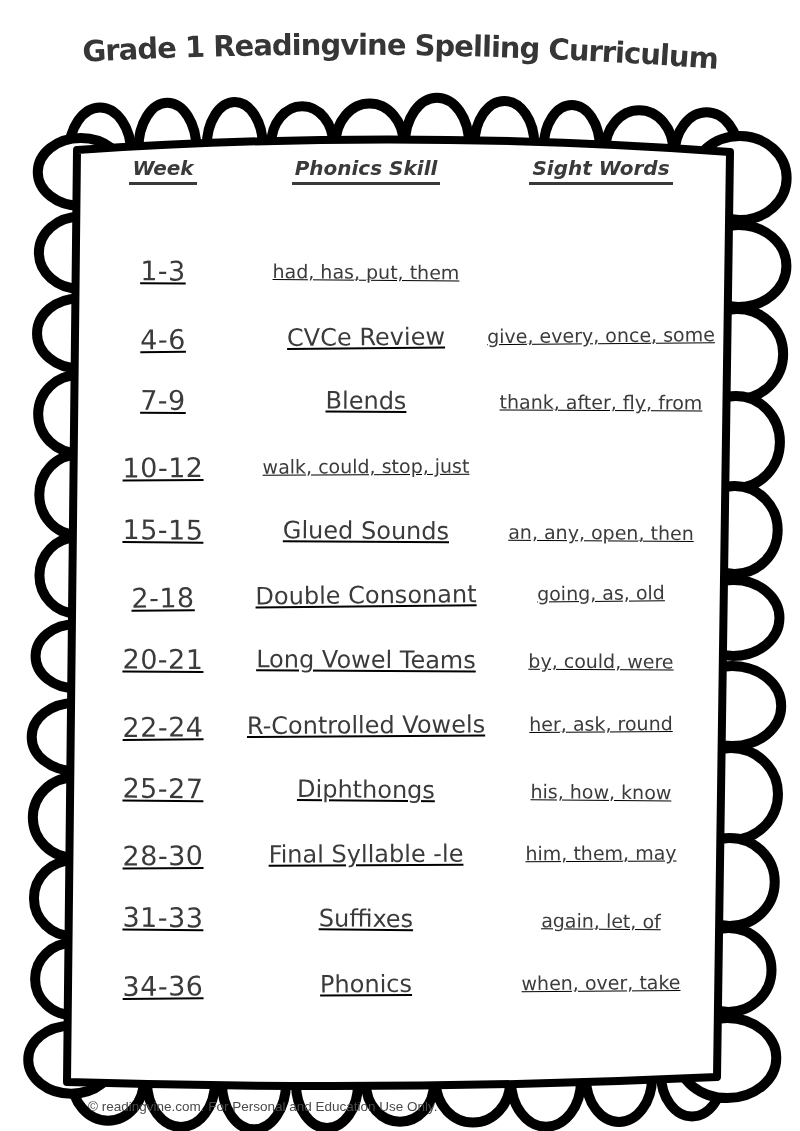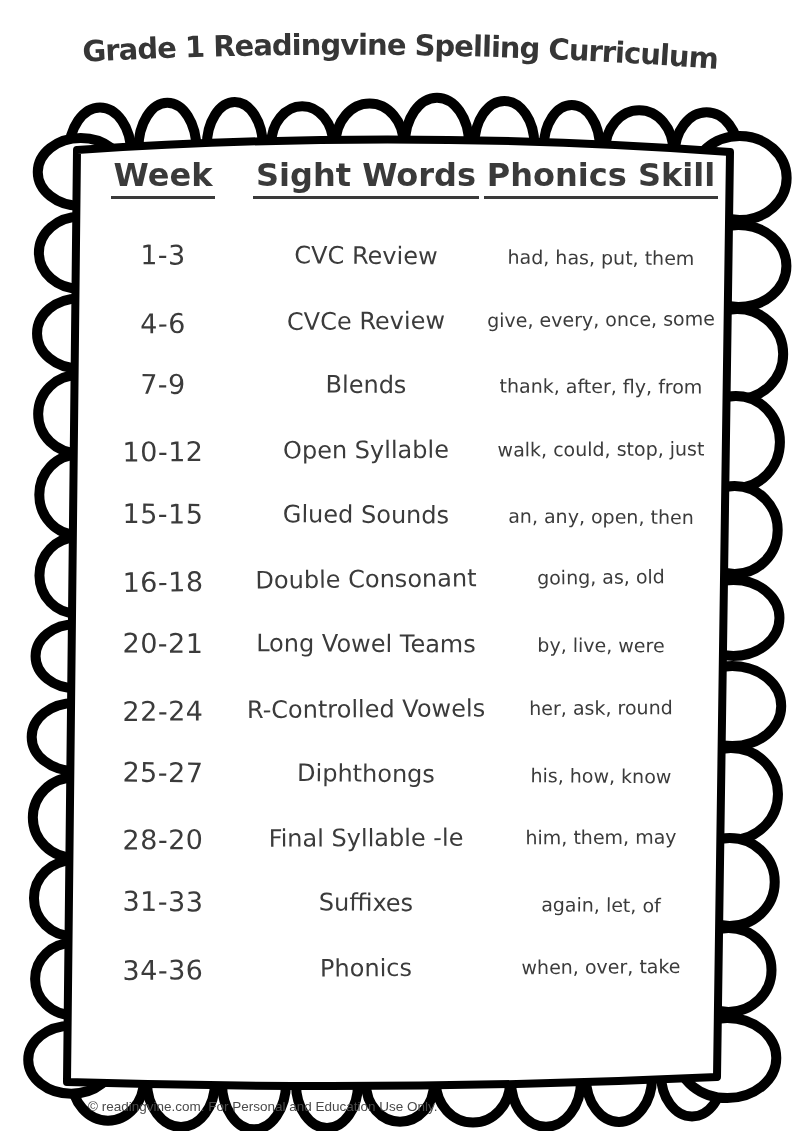--- a/index.html
+++ b/index.html
@@ -11,24 +11,24 @@
   .scallop{fill:#ffffff;stroke:#000000;stroke-width:10;}
   #panel{fill:#ffffff;stroke:#000000;stroke-width:8;stroke-linejoin:round;}
   #titleSvg{position:absolute;top:0;left:0;}
   .title-text{
     font-family:"DejaVu Sans",sans-serif;font-weight:bold;font-size:29px;
     fill:#363636;letter-spacing:-1px;
   }
   .thead,.trow{display:grid;grid-template-columns:150px 256px 214px;width:620px;}
   .thead{position:absolute;left:88px;top:156px;}
   .th{
-    justify-self:center;white-space:nowrap;font-size:32px;font-weight:bold;color:#3a3a3a;
-    border-bottom:3px solid #3a3a3a;padding:0 3px 2px 3px;
+    justify-self:center;white-space:nowrap;font-size:20px;font-weight:bold;color:#3a3a3a;
+    border-bottom:3px solid #3a3a3a;padding:0 3px 2px 3px;font-style:italic;
   }
-  #rows{position:absolute;left:88px;top:224px;}
+  #rows{position:absolute;left:88px;top:240px;text-decoration:underline;}
   .trow{height:64.7px;align-items:center;}
   .cell{justify-self:center;white-space:nowrap;color:#3b3b3b;}
   .week{font-size:27px;letter-spacing:0.5px;}
   .skill{font-size:24px;}
   .words{font-size:19px;}
   .footer{
     position:absolute;left:88px;top:1099px;width:620px;text-align:left;
     font-family:"Liberation Sans",sans-serif;font-size:13.5px;color:#4a4a4a;
   }
 </style>
@@ -89,81 +89,79 @@
     <defs>
       <path id="titleArc" d="M 45 64 Q 400 42 755 72" fill="none"></path>
     </defs>
     <text class="title-text" text-anchor="middle">
       <textPath href="#titleArc" startOffset="50%">Grade 1 Readingvine Spelling Curriculum</textPath>
     </text>
   </svg>
 
   <div class="thead">
     <span class="th">Week</span>
+    <span class="th">Phonics Skill</span>
     <span class="th">Sight Words</span>
-    <span class="th">Phonics Skill</span>
   </div>
 
   <div id="rows">
     <div class="trow" style="transform: rotate(0.4deg);">
       <span class="cell week">1-3</span>
-      <span class="cell skill">CVC Review</span>
       <span class="cell words">had, has, put, them</span>
     </div>
 
     <div class="trow" style="transform: rotate(-0.5deg);">
       <span class="cell week">4-6</span>
       <span class="cell skill">CVCe Review</span>
       <span class="cell words">give, every, once, some</span>
     </div>
 
     <div class="trow" style="transform: rotate(0.3deg);">
       <span class="cell week">7-9</span>
       <span class="cell skill">Blends</span>
       <span class="cell words">thank, after, fly, from</span>
     </div>
 
     <div class="trow" style="transform: rotate(-0.3deg);">
       <span class="cell week">10-12</span>
-      <span class="cell skill">Open Syllable</span>
       <span class="cell words">walk, could, stop, just</span>
     </div>
 
     <div class="trow" style="transform: rotate(0.4deg);">
       <span class="cell week">15-15</span>
       <span class="cell skill">Glued Sounds</span>
       <span class="cell words">an, any, open, then</span>
     </div>
 
     <div class="trow" style="transform: rotate(-0.6deg);">
-      <span class="cell week">16-18</span>
+      <span class="cell week">2-18</span>
       <span class="cell skill">Double Consonant</span>
       <span class="cell words">going, as, old</span>
     </div>
 
     <div class="trow" style="transform: rotate(0.3deg);">
       <span class="cell week">20-21</span>
       <span class="cell skill">Long Vowel Teams</span>
-      <span class="cell words">by, live, were</span>
+      <span class="cell words">by, could, were</span>
     </div>
 
     <div class="trow" style="transform: rotate(-0.4deg);">
       <span class="cell week">22-24</span>
       <span class="cell skill">R-Controlled Vowels</span>
       <span class="cell words">her, ask, round</span>
     </div>
 
     <div class="trow" style="transform: rotate(0.5deg);">
       <span class="cell week">25-27</span>
       <span class="cell skill">Diphthongs</span>
       <span class="cell words">his, how, know</span>
     </div>
 
     <div class="trow" style="transform: rotate(-0.3deg);">
-      <span class="cell week">28-20</span>
+      <span class="cell week">28-30</span>
       <span class="cell skill">Final Syllable -le</span>
       <span class="cell words">him, them, may</span>
     </div>
 
     <div class="trow" style="transform: rotate(0.5deg);">
       <span class="cell week">31-33</span>
       <span class="cell skill">Suffixes</span>
       <span class="cell words">again, let, of</span>
     </div>
 

